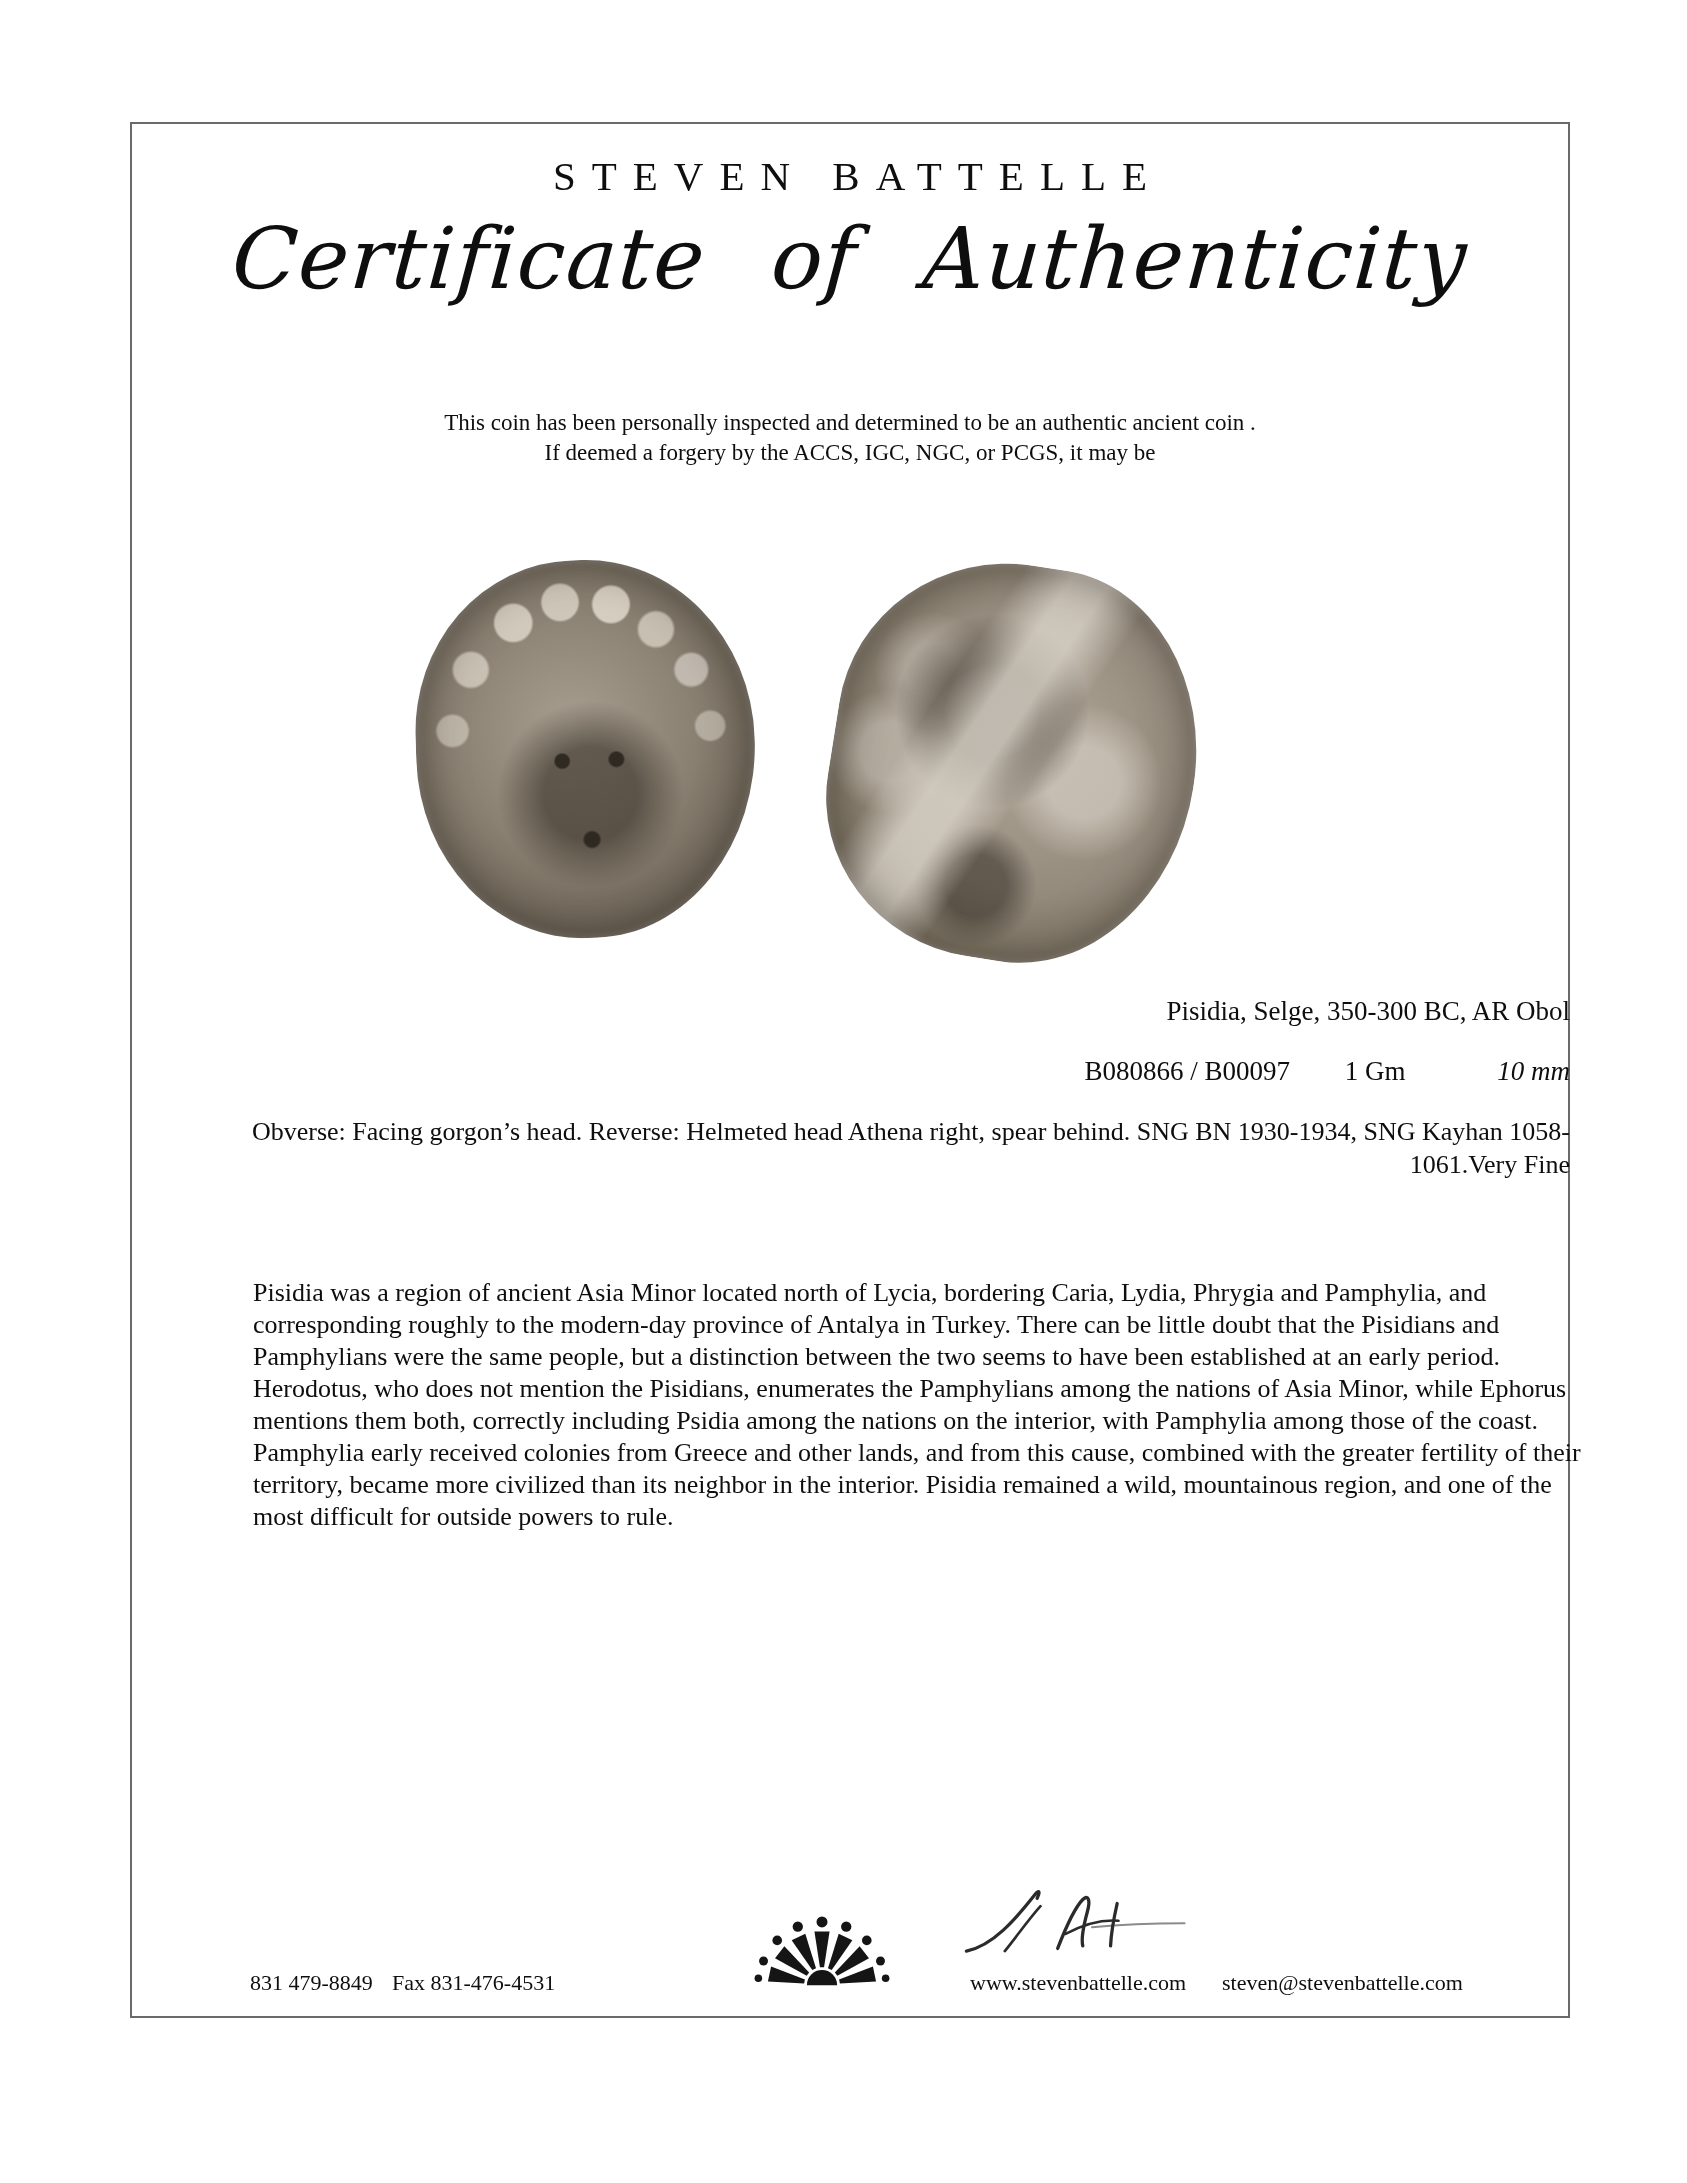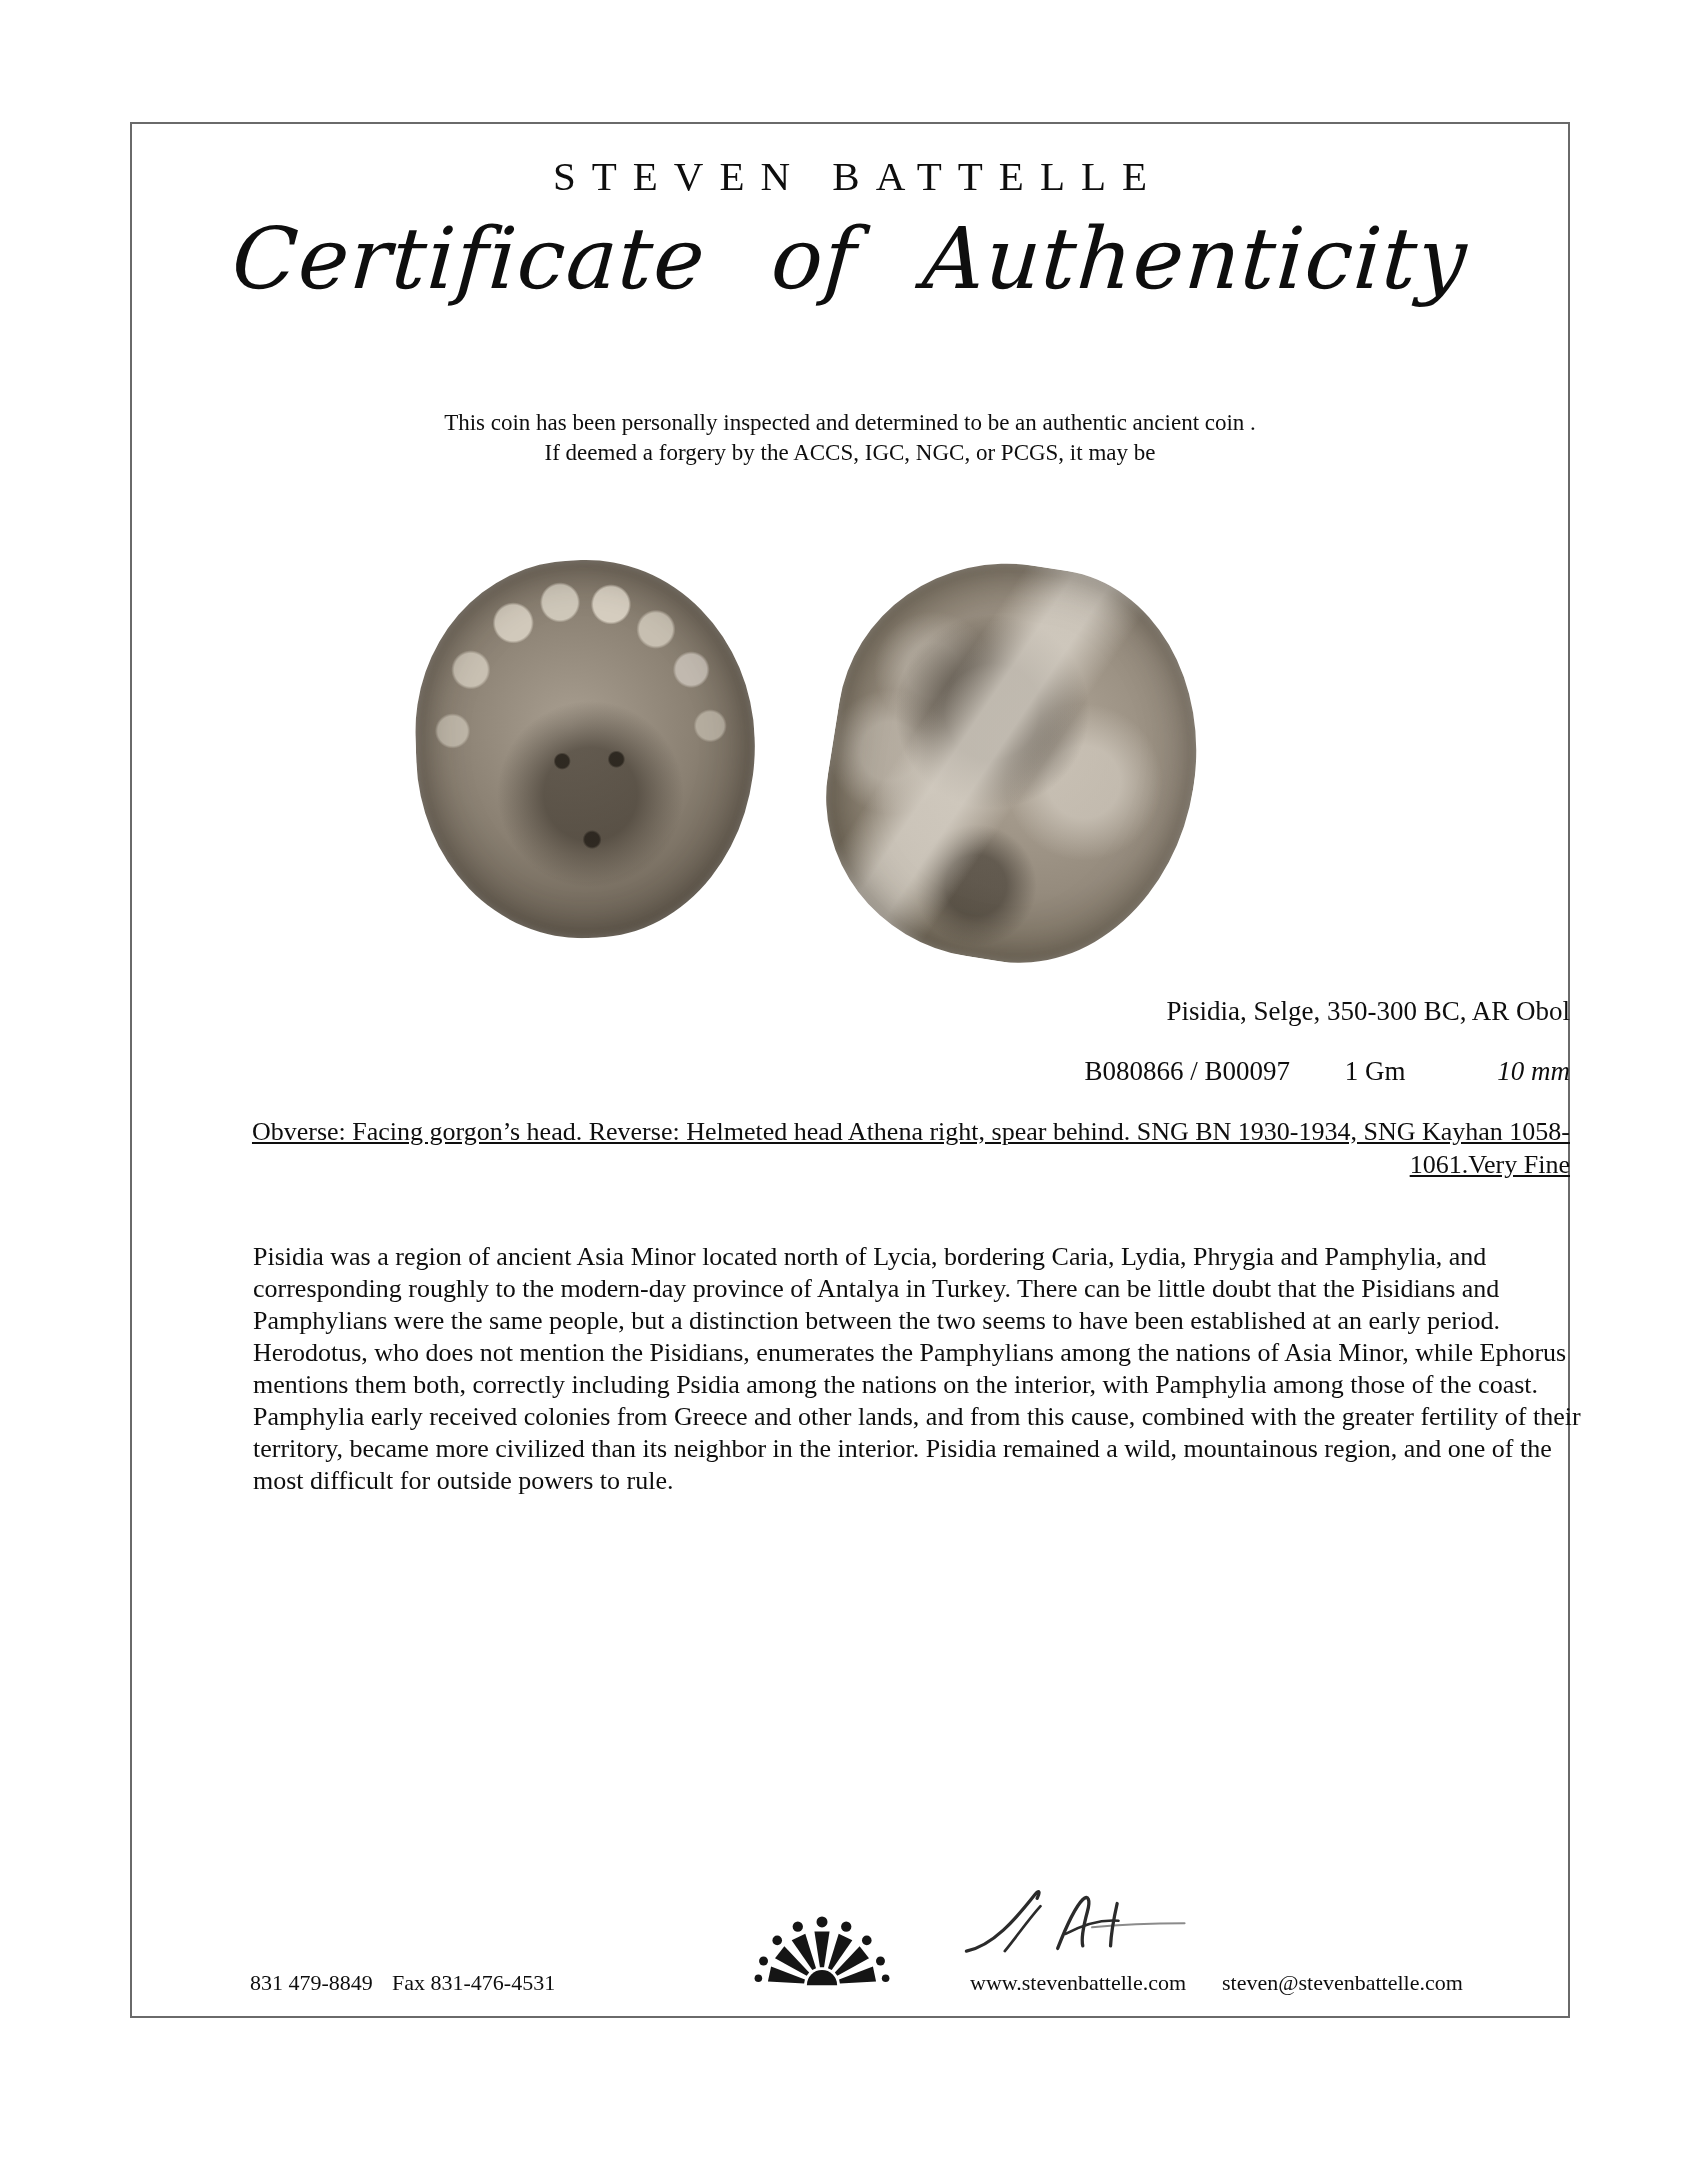--- a/index.html
+++ b/index.html
@@ -59,23 +59,23 @@
       radial-gradient(circle at 45% 82%, rgba(45,39,31,.5) 0 8%, rgba(0,0,0,0) 16%),
       radial-gradient(circle at 55% 45%, #b1a799 0%, #958b7d 50%, #746b5a 80%, #544c3f 100%);
     box-shadow: inset 0 0 46px rgba(35,30,24,.5), inset 0 0 8px rgba(255,255,255,.35);
   }
 
   .details{position:absolute;left:118px;top:872px;width:1320px;text-align:right;}
   .attribution{font-size:27px;}
   .inv-row{margin-top:29px;font-size:27px;}
   .inv-weight{margin-left:48px;}
   .inv-diameter{margin-left:85px;font-style:italic;}
-  .description{margin-top:28px;font-size:26px;line-height:33px;text-decoration:underline;}
+  .description{margin-top:28px;font-size:26px;line-height:33px;}
 
-  .history{position:absolute;left:121px;top:1117px;width:1330px;font-size:26px;line-height:32px;}
+  .history{position:absolute;left:121px;top:1153px;width:1330px;font-size:26px;line-height:32px;}
 
   .footer-item{position:absolute;font-size:22px;white-space:nowrap;}
   .phone{left:118px;top:1846px;}
   .fax{left:260px;top:1846px;}
   .logo{position:absolute;left:619px;top:1780px;width:142px;height:86px;}
   .signature{position:absolute;left:829px;top:1761px;width:233px;height:78px;}
   .website{left:838px;top:1846px;}
   .email{left:1090px;top:1846px;}
 </style>
 </head>

